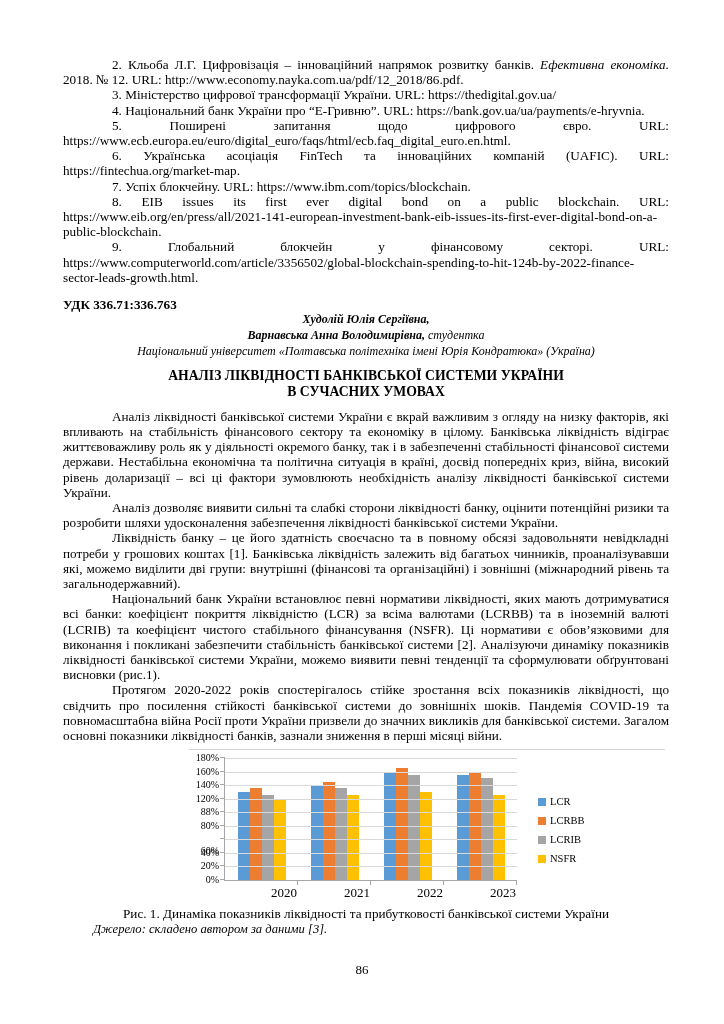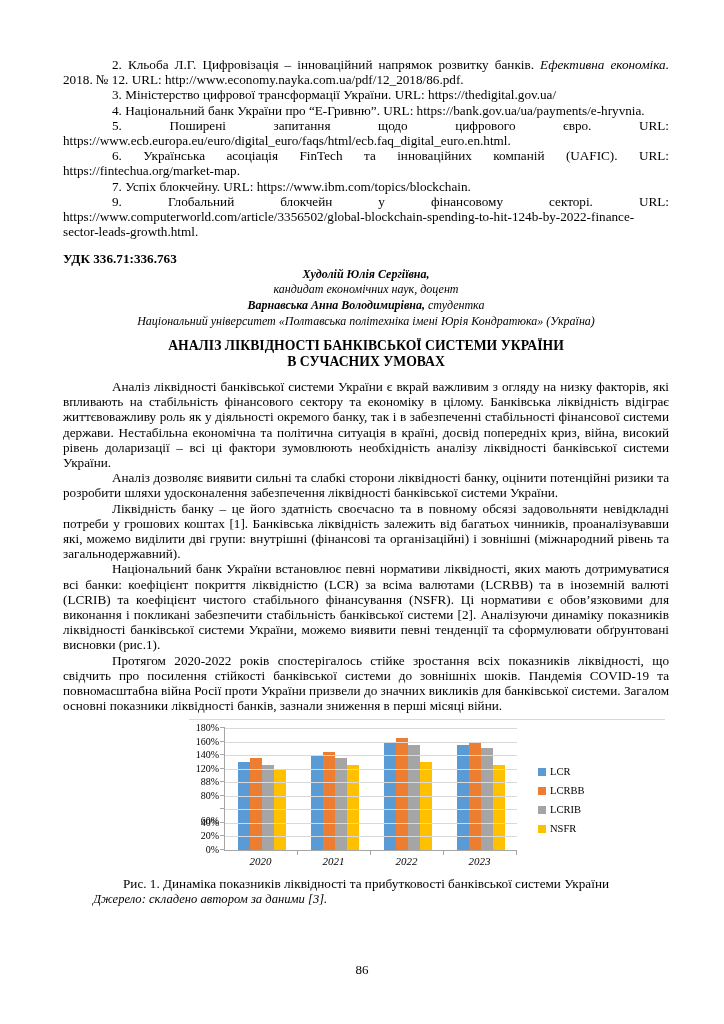--- a/index.html
+++ b/index.html
@@ -30,46 +30,46 @@
     position:absolute;left:35px;top:8px;width:292px;height:122px;
     border-left:1px solid #a6a6a6;border-bottom:1px solid #a6a6a6;
   }
   .gridline{position:absolute;left:0;right:0;height:1px;background:#d9d9d9;}
   .ytickmark{position:absolute;left:-5px;width:5px;height:1px;background:#a6a6a6;}
   .xtickmark{position:absolute;bottom:-5px;width:1px;height:5px;background:#a6a6a6;}
   .groups{position:absolute;left:0;right:0;top:0;bottom:0;display:flex;}
   .group{flex:1;display:flex;align-items:flex-end;justify-content:center;}
   .bar{width:12px;}
   .x-labels{position:absolute;left:35px;top:135px;width:292px;display:flex;}
-  .x-labels span{flex:1;text-align:center;font-size:11px;font-style:italic;}
+  .x-labels span{flex:1;text-align:right;font-size:13px;}
   .legend{position:absolute;left:349px;top:42px;}
   .legend-item{display:flex;align-items:center;height:19px;}
   .legend-swatch{width:8px;height:8px;margin-right:4px;flex:0 0 auto;}
   .legend-label{font-size:10.5px;}
   .caption{text-align:center;font-size:13.2px;line-height:16px;margin-top:4px;}
   .source{font-style:italic;font-size:12.6px;line-height:15px;text-indent:30px;}
   .page-number{position:absolute;left:0;top:962px;width:724px;text-align:center;font-size:13px;}
 </style>
 </head>
 <body>
 
 <div class="content">
 
   <p class="ref"><span>2. Кльоба Л.Г. Цифровізація – інноваційний напрямок розвитку банків. </span><span class="it">Ефективна економіка.</span><span> 2018. № 12. URL: http://www.economy.nayka.com.ua/pdf/12_2018/86.pdf.</span></p>
   <p class="ref"><span>3. Міністерство цифрової трансформації України. URL: https://thedigital.gov.ua/</span></p>
   <p class="ref"><span>4. Національний банк України про “Е-Гривню”. URL: https://bank.gov.ua/ua/payments/e-hryvnia.</span></p>
   <p class="ref"><span>5. Поширені запитання щодо цифрового євро. URL: https://www.ecb.europa.eu/euro/digital_euro/faqs/html/ecb.faq_digital_euro.en.html.</span></p>
   <p class="ref"><span>6. Українська асоціація FinTech та інноваційних компаній (UAFIC). URL: https://fintechua.org/market-map.</span></p>
   <p class="ref"><span>7. Успіх блокчейну. URL: https://www.ibm.com/topics/blockchain.</span></p>
+  <p class="ref"><span>8. EIB issues its first ever digital bond on a public blockchain. URL: https://www.eib.org/en/press/all/2021-141-european-investment-bank-eib-issues-its-first-ever-digital-bond-on-a-public-blockchain.</span></p>
   <p class="ref"><span>9. Глобальний блокчейн у фінансовому секторі. URL: https://www.computerworld.com/article/3356502/global-blockchain-spending-to-hit-124b-by-2022-finance-sector-leads-growth.html.</span></p>
 
   <p class="udk">УДК 336.71:336.763</p>
 
   <p class="center bi">Худолій Юлія Сергіївна,</p>
-  <p class="center i">кандидат економічних наук, доцент</p>
   <p class="center"><span class="bi">Варнавська Анна Володимирівна,</span><span class="i"> студентка</span></p>
   <p class="center i">Національний університет «Полтавська політехніка імені Юрія Кондратюка» (Україна)</p>
 
   <h1 class="title"><span>АНАЛІЗ ЛІКВІДНОСТІ БАНКІВСЬКОЇ СИСТЕМИ УКРАЇНИ</span><br><span>В СУЧАСНИХ УМОВАХ</span></h1>
 
   <p class="body-p">Аналіз ліквідності банківської системи України є вкрай важливим з огляду на низку факторів, які впливають на стабільність фінансового сектору та економіку в цілому. Банківська ліквідність відіграє життєвоважливу роль як у діяльності окремого банку, так і в забезпеченні стабільності фінансової системи держави. Нестабільна економічна та політична ситуація в країні, досвід попередніх криз, війна, високий рівень доларизації – всі ці фактори зумовлюють необхідність аналізу ліквідності банківської системи України.</p>
   <p class="body-p">Аналіз дозволяє виявити сильні та слабкі сторони ліквідності банку, оцінити потенційні ризики та розробити шляхи удосконалення забезпечення ліквідності банківської системи України.</p>
   <p class="body-p">Ліквідність банку – це його здатність своєчасно та в повному обсязі задовольняти невідкладні потреби у грошових коштах [1]. Банківська ліквідність залежить від багатьох чинників, проаналізувавши які, можемо виділити дві групи: внутрішні (фінансові та організаційні) і зовнішні (міжнародний рівень та загальнодержавний).</p>
   <p class="body-p">Національний банк України встановлює певні нормативи ліквідності, яких мають дотримуватися всі банки: коефіцієнт покриття ліквідністю (LCR) за всіма валютами (LCRBB) та в іноземній валюті (LCRIB) та коефіцієнт чистого стабільного фінансування (NSFR). Ці нормативи є обов’язковими для виконання і покликані забезпечити стабільність банківської системи [2]. Аналізуючи динаміку показників ліквідності банківської системи України, можемо виявити певні тенденції та сформулювати обґрунтовані висновки (рис.1).</p>
   <p class="body-p">Протягом 2020-2022 років спостерігалось стійке зростання всіх показників ліквідності, що свідчить про посилення стійкості банківської системи до зовнішніх шоків. Пандемія COVID-19 та повномасштабна війна Росії проти України призвели до значних викликів для банківської системи. Загалом основні показники ліквідності банків, зазнали зниження в перші місяці війни.</p>

